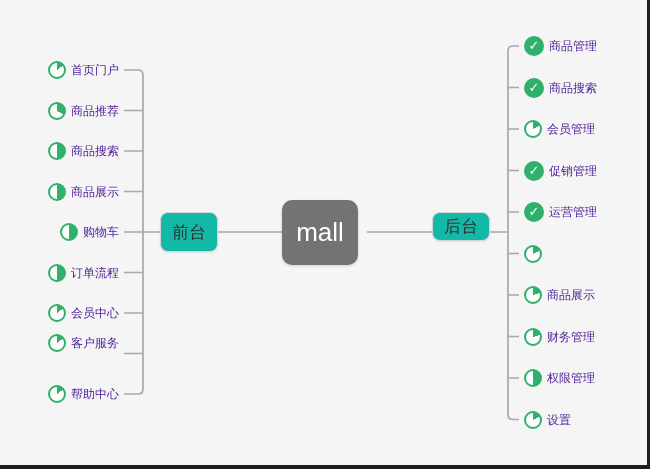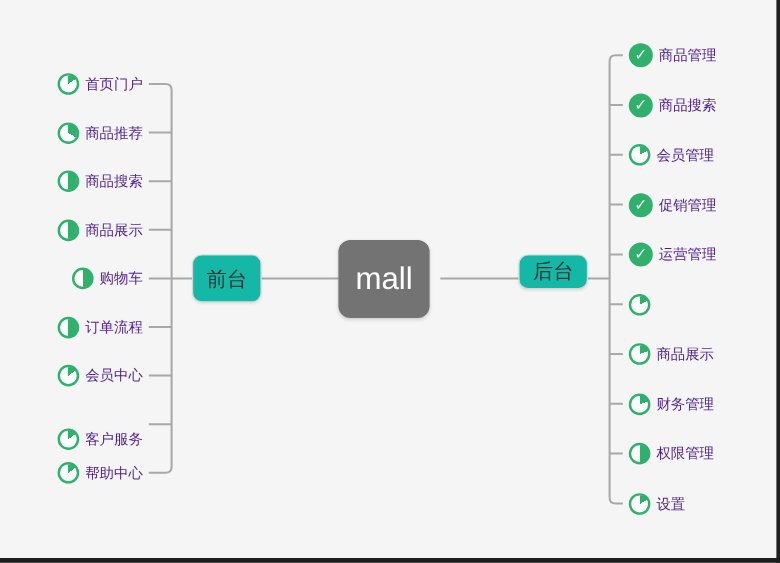--- a/index.html
+++ b/index.html
@@ -100,21 +100,21 @@
         <span class="label">购物车</span>
       </div>
       <div class="item left" style="top: 261.5px; right: 528px;">
         <span class="icon pie" style="background: conic-gradient(rgb(47, 177, 108) 0deg, rgb(47, 177, 108) 180deg, rgb(255, 255, 255) 180deg, rgb(255, 255, 255) 360deg);"></span>
         <span class="label">订单流程</span>
       </div>
       <div class="item left" style="top: 302px; right: 528px;">
         <span class="icon pie" style="background: conic-gradient(rgb(47, 177, 108) 0deg, rgb(47, 177, 108) 54deg, rgb(255, 255, 255) 54deg, rgb(255, 255, 255) 360deg);"></span>
         <span class="label">会员中心</span>
       </div>
-      <div class="item left" style="top: 355px; right: 528px;">
+      <div class="item left" style="top: 332px; right: 528px;">
         <span class="icon pie" style="background: conic-gradient(rgb(47, 177, 108) 0deg, rgb(47, 177, 108) 54deg, rgb(255, 255, 255) 54deg, rgb(255, 255, 255) 360deg);"></span>
         <span class="label">客户服务</span>
       </div>
       <div class="item left" style="top: 383px; right: 528px;">
         <span class="icon pie" style="background: conic-gradient(rgb(47, 177, 108) 0deg, rgb(47, 177, 108) 54deg, rgb(255, 255, 255) 54deg, rgb(255, 255, 255) 360deg);"></span>
         <span class="label">帮助中心</span>
       </div>
     </div>
   <div id="right-items">
       <div class="item right" style="top: 35px; left: 524px;">

